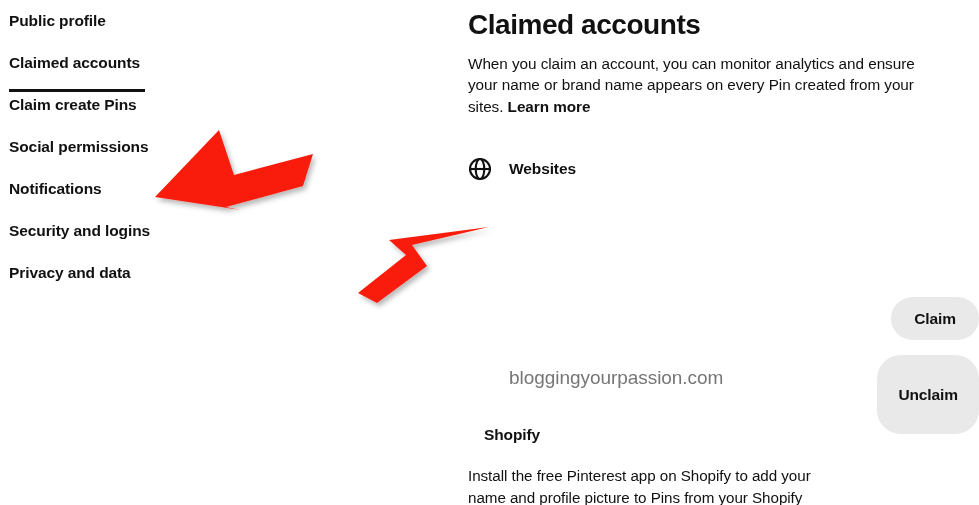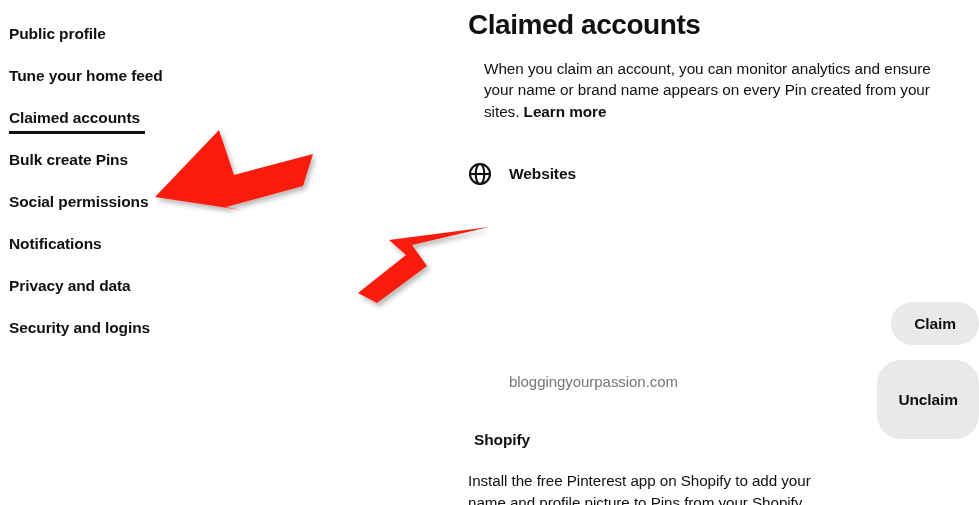--- a/index.html
+++ b/index.html
@@ -30,21 +30,20 @@
     left: 0;
     top: 0;
     width: 340px;
     height: 505px;
     padding-top: 13px;
   }
   .nav-item {
     position: relative;
     height: 42px;
     display: flex;
-    align-items: center;
     padding-left: 9px;
     cursor: pointer;
   }
   .nav-label {
     font-size: 15.5px;
     font-weight: bold;
     color: #111111;
     letter-spacing: -0.1px;
     line-height: 1;
     white-space: nowrap;
@@ -73,21 +72,21 @@
     color: #111111;
     letter-spacing: -0.45px;
     line-height: 1.2;
     margin: 0 0 11px 0;
   }
   .page-desc {
     font-size: 15.3px;
     line-height: 1.42;
     color: #111111;
     width: 478px;
-    margin: 16px;
+    margin: 0;
     letter-spacing: -0.05px;
   }
   .learn-more {
     font-weight: bold;
     color: #111111;
     text-decoration: none;
     cursor: pointer;
   }
 
   
@@ -145,29 +144,29 @@
     top: 303px;
     padding: 15px 22px;
   }
 
   .domain-row {
     position: absolute;
     left: 41px;
     top: 216px;
   }
   .domain-text {
-    font-size: 15px;
+    font-size: 19px;
     color: #767676;
     letter-spacing: -0.05px;
     line-height: 1;
   }
 
   .shopify-title {
     position: absolute;
-    left: 6px;
+    left: 16px;
     top: 275px;
     font-size: 15.5px;
     font-weight: bold;
     color: #111111;
     letter-spacing: -0.1px;
     line-height: 1;
   }
   .shopify-desc {
     position: absolute;
     left: 0;
@@ -192,41 +191,38 @@
 </style>
 </head>
 <body>
 
 <div id="page-root">
 
   <nav class="sidebar">
     <div class="nav-item">
       <span class="nav-label">Public profile</span>
     </div>
-    <div class="nav-item">
-      <span class="nav-label">Tune your home feed</span>
-    </div>
     <div class="nav-item active">
       <span class="nav-label">Claimed accounts</span>
       <span class="nav-underline"></span>
     </div>
     <div class="nav-item">
-      <span class="nav-label">Bulk create Pins</span>
+      <span class="nav-label">Claim create Pins</span>
     </div>
     <div class="nav-item">
       <span class="nav-label">Social permissions</span>
     </div>
     <div class="nav-item">
       <span class="nav-label">Notifications</span>
     </div>
     <div class="nav-item">
+      <span class="nav-label">Security and logins</span>
+    </div>
+    <div class="nav-item">
       <span class="nav-label">Privacy and data</span>
-    </div>
-    <div class="nav-item">
-      <span class="nav-label">Security and logins</span>
     </div>
   </nav>
 
   <main class="main">
 
     <h1 class="page-title">Claimed accounts</h1>
 
     <p class="page-desc"><span>When you claim an account, you can monitor analytics and ensure your name or brand name appears on every Pin created from your sites. </span><a class="learn-more">Learn more</a></p>
 
     <div class="section-rows">

